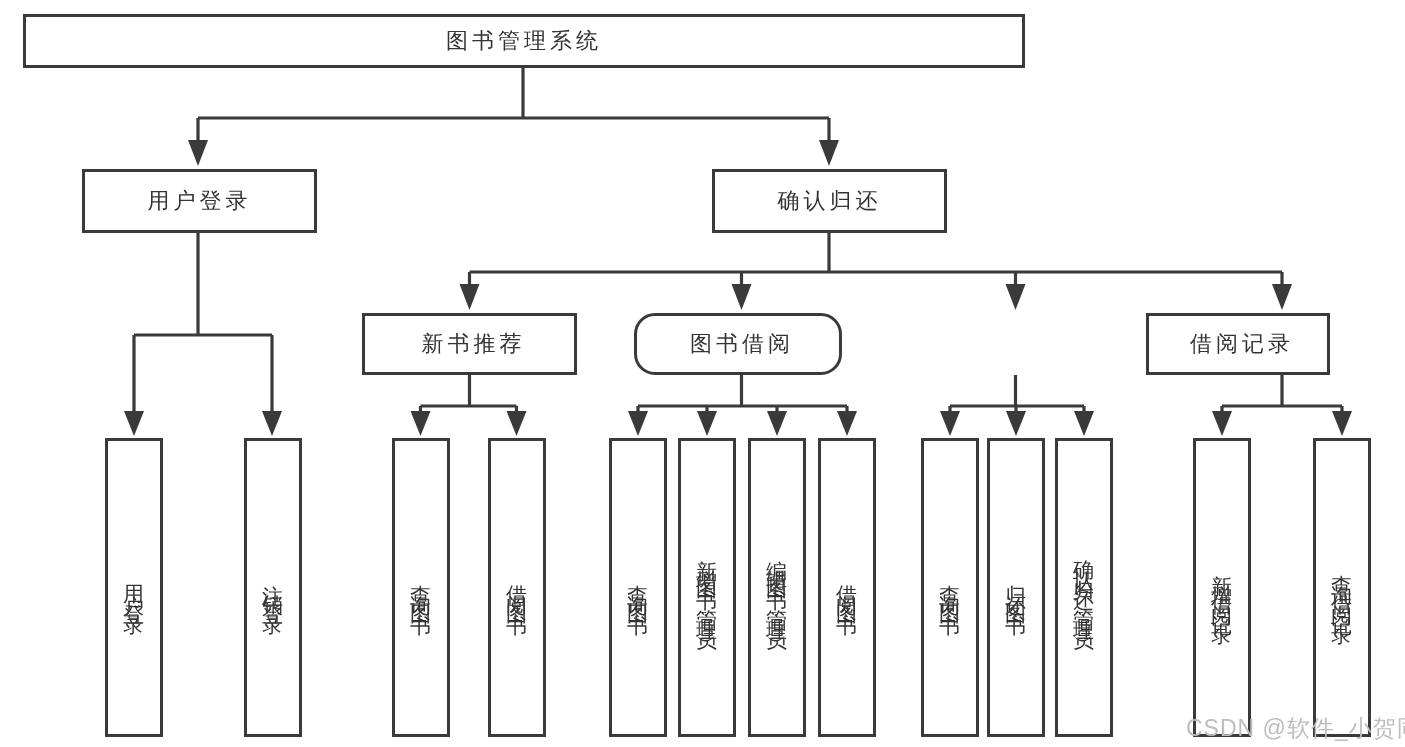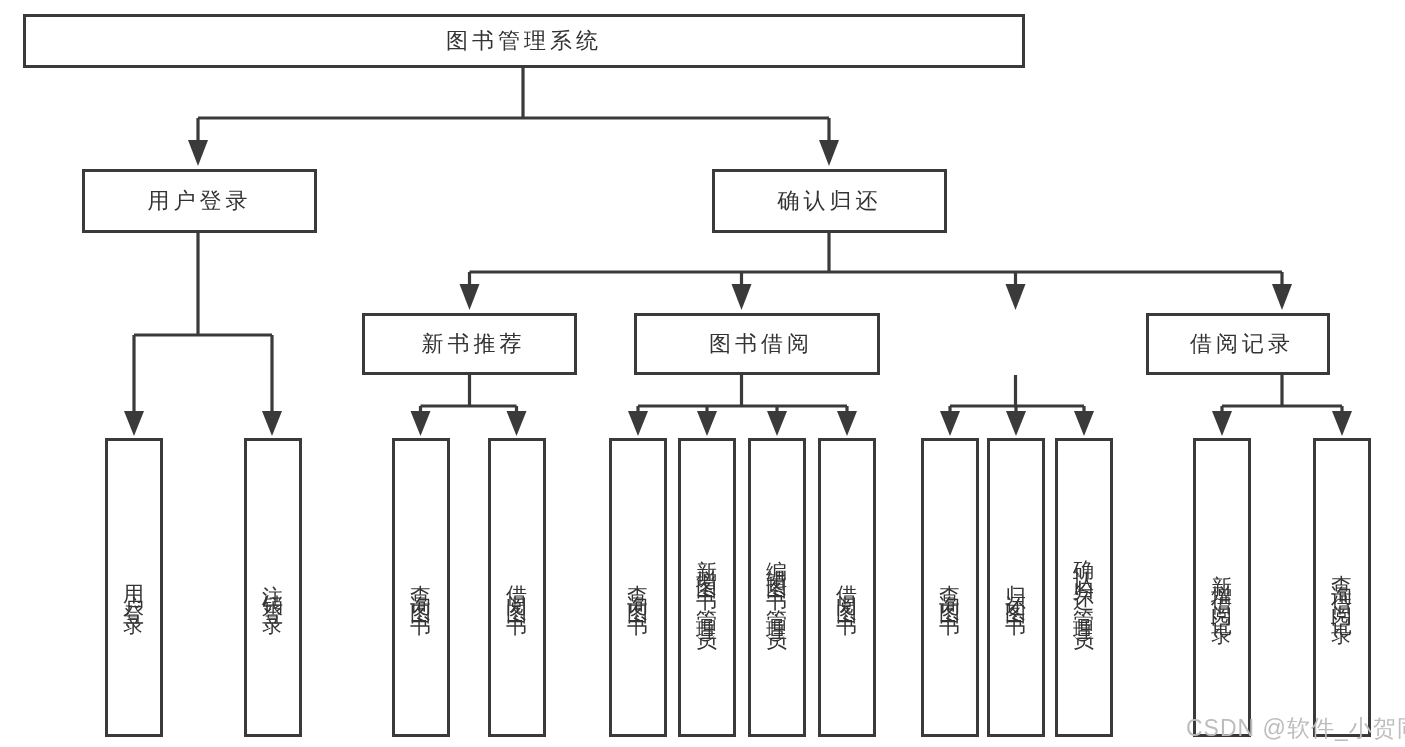--- a/index.html
+++ b/index.html
@@ -14,21 +14,21 @@
     position:absolute;box-sizing:border-box;background:#ffffff;
     border:3px solid #3a3a3a;display:flex;align-items:center;justify-content:center;
     color:#333333;
   }
   .h-box{height:64px;font-size:22px;letter-spacing:4px;}
   .root-box{left:23px;top:14px;width:1002px;height:54px;font-size:22px;letter-spacing:4px;}
   .lvl2-a{left:82px;top:169px;width:235px;}
   .lvl2-b{left:712px;top:169px;width:235px;}
   .lvl3{top:313px;height:62px;padding-left:8px;}
   .g0{left:362px;width:215px;}
-  .g1{left:634px;width:246px;}
+  .g1{left:634px;width:208px;border-radius:21px;}
   .g2{left:908px;width:215px;}
   .g3{left:1124px;width:184px;margin-left:22px;}
   .v-box{top:438px;width:58px;height:299px;}
   .vtext{
     writing-mode:vertical-rl;text-orientation:mixed;
     font-size:21px;letter-spacing:10px;line-height:1;white-space:nowrap;
   }
   .l1a{left:105px;} .l1b{left:244px;}
   .l2a{left:392px;} .l2b{left:488px;}
   .l3a{left:609px;} .l3b{left:678px;} .l3c{left:748px;} .l3d{left:818px;}

